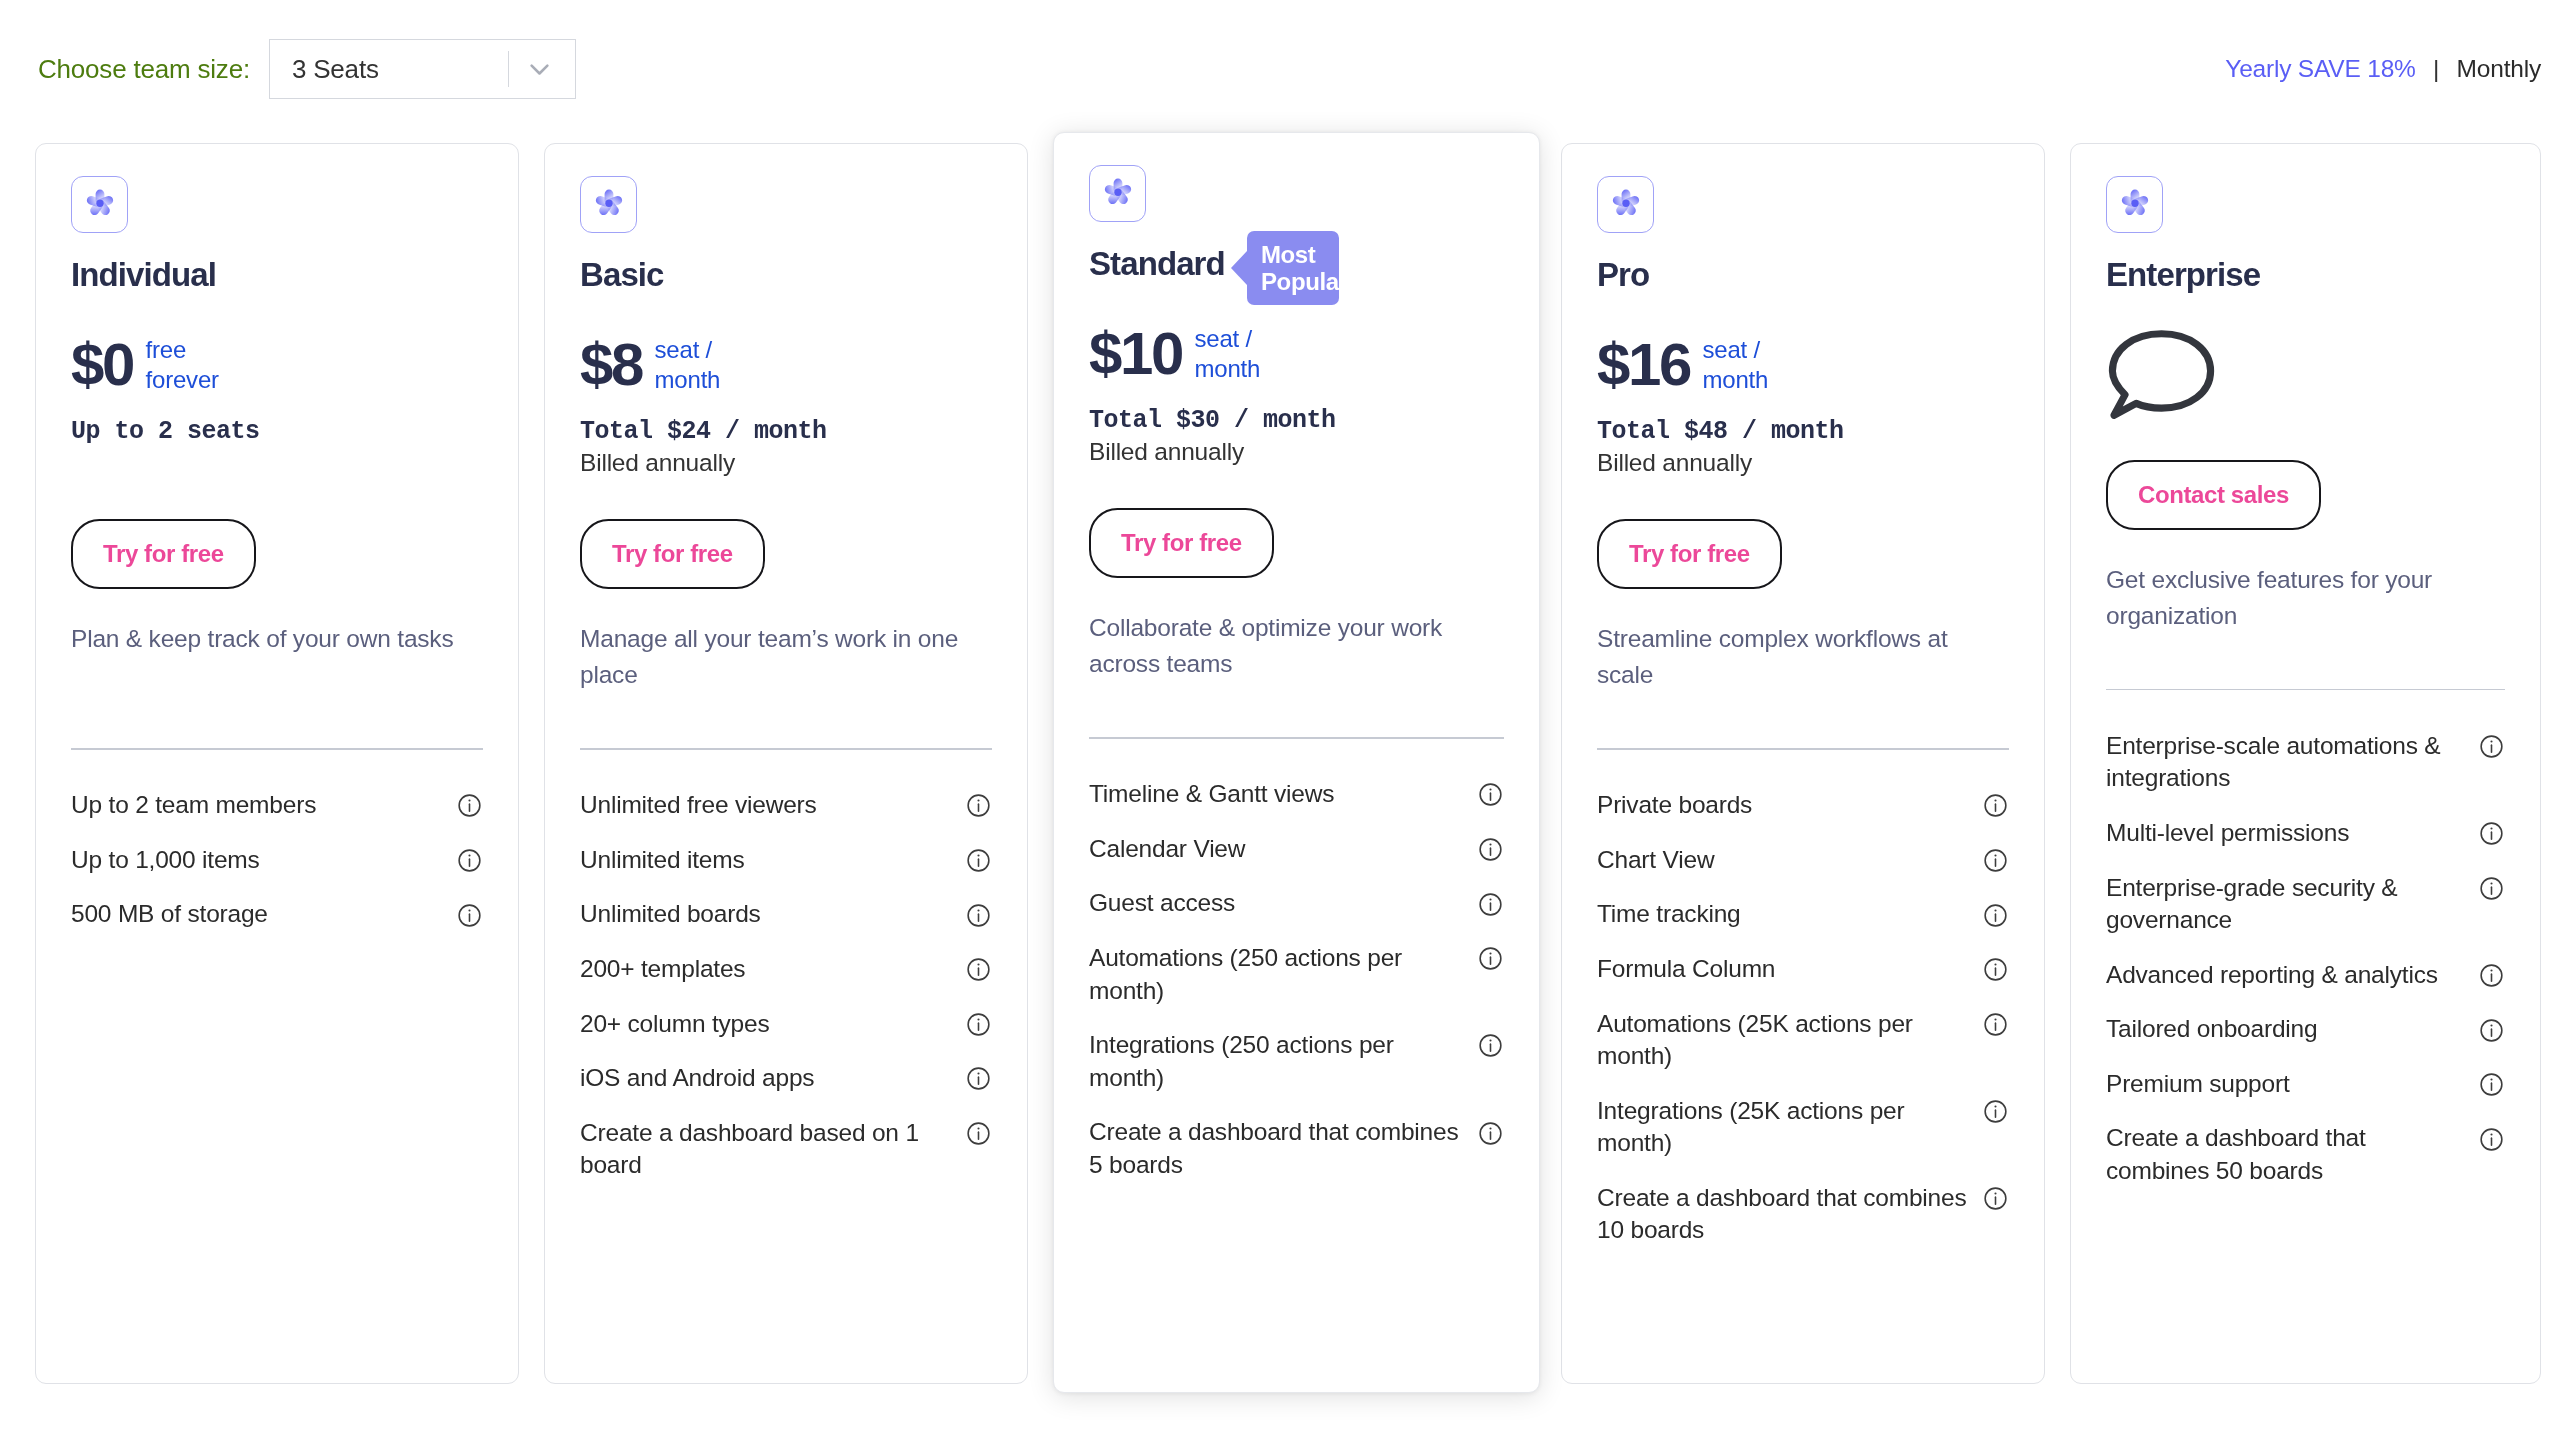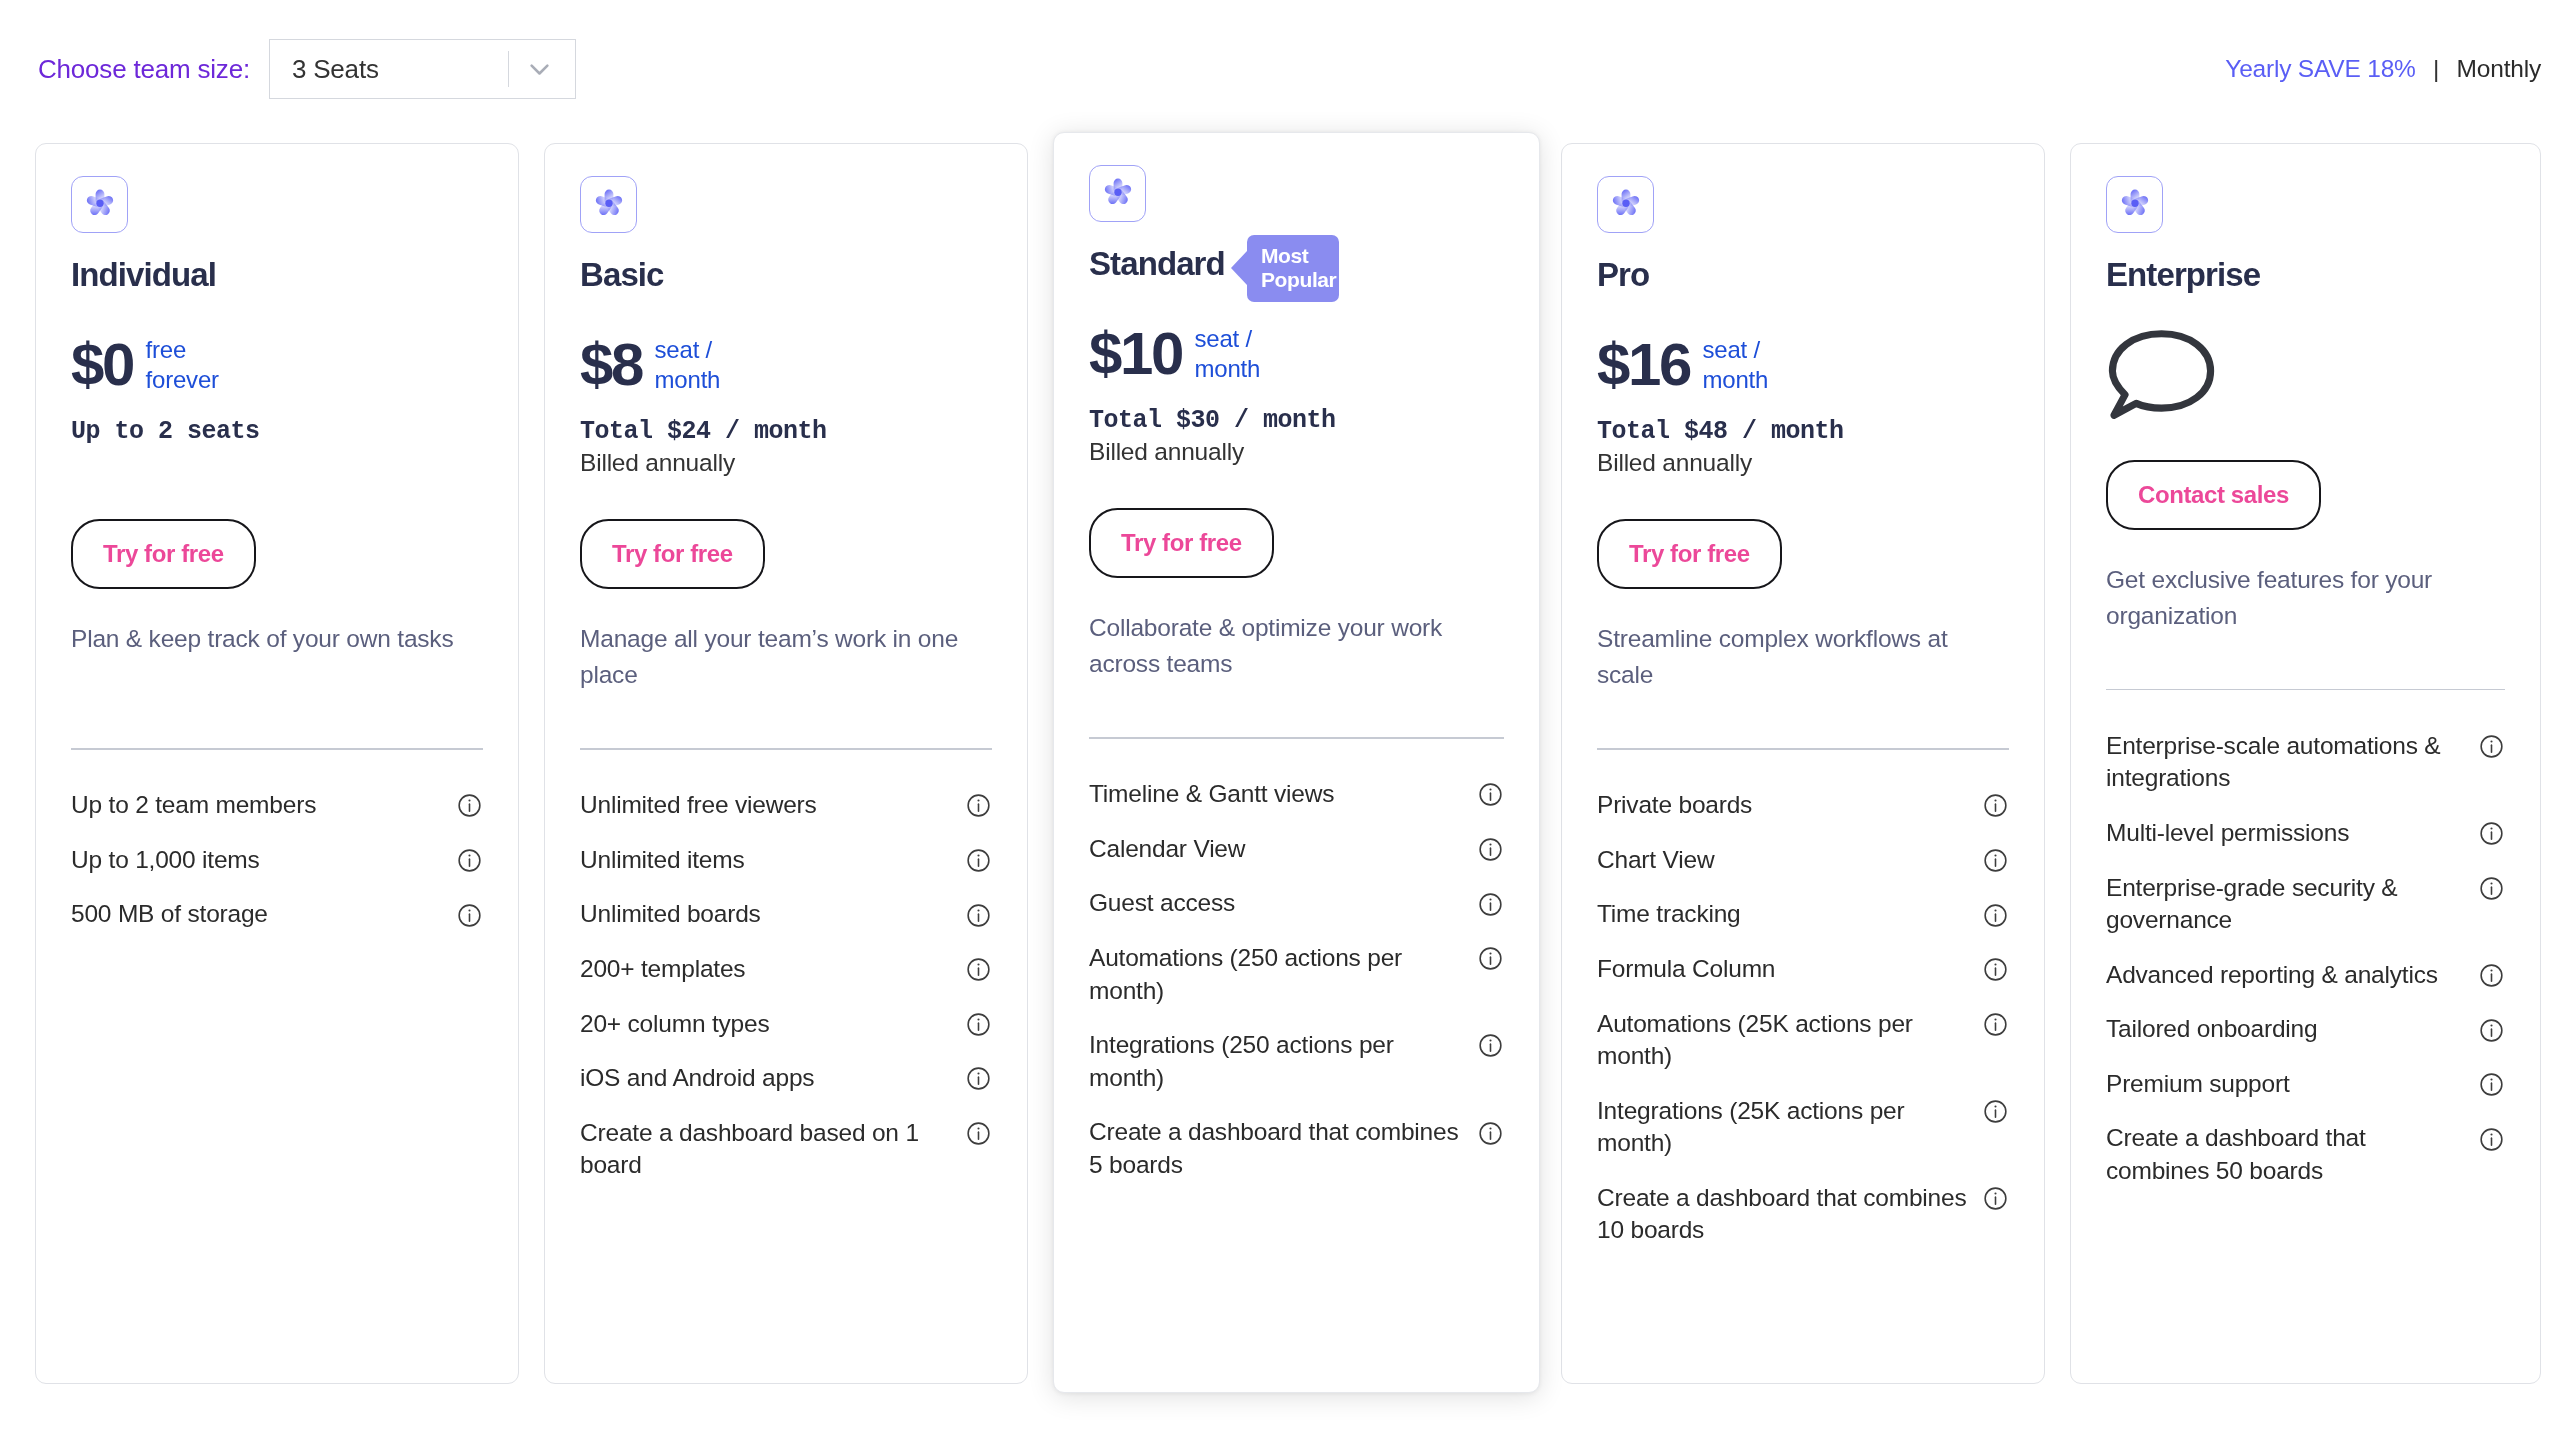--- a/index.html
+++ b/index.html
@@ -21,21 +21,21 @@
     align-items: center;
   }
   .topbar-left {
     display: flex;
     align-items: center;
     margin-left: 38px;
     gap: 19px;
   }
   .choose-label {
     font-size: 26px;
-    color: #6d28d9;
+    color: #4d7c0f;
     letter-spacing: -0.2px;
     white-space: nowrap;
   }
   .seat-select {
     width: 307px;
     height: 60px;
     border: 1.3px solid #d5d8de;
     border-radius: 0;
     background: #fff;
     display: flex;
@@ -146,21 +146,21 @@
     color: #292f4c;
     letter-spacing: -0.9px;
   }
   .popular-badge {
     position: relative;
     margin-left: 22px;
     background: #8a8cf0;
     color: #ffffff;
     border-radius: 7.1px;
     padding: 9.5px 12.6px 10.3px 14.2px;
-    font-size: 21px;
+    font-size: 24px;
     font-weight: 700;
     line-height: 1.13;
     letter-spacing: -0.4px;
     width: 92px;
     top: 4.7px;
   }
   .popular-badge::before {
     content: "";
     position: absolute;
     left: -16px;

